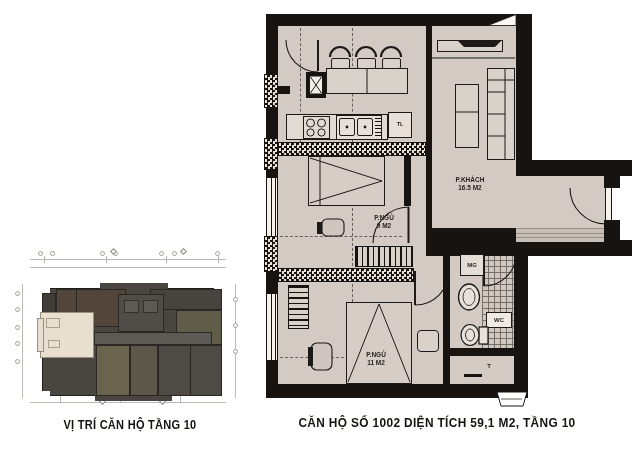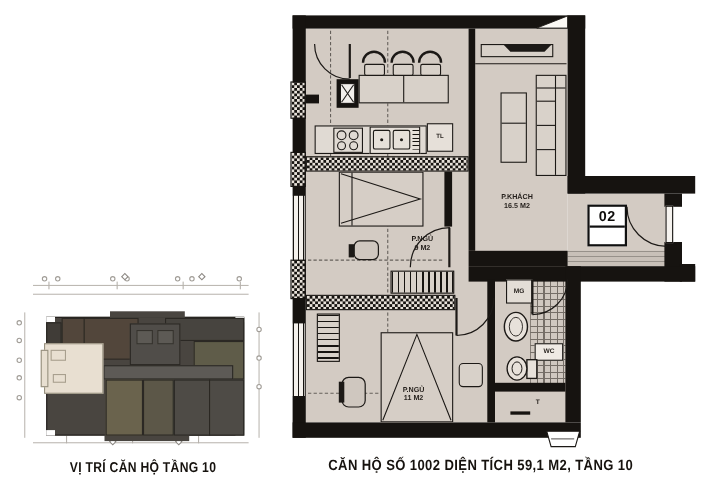--- a/index.html
+++ b/index.html
@@ -179,24 +179,20 @@
     </div>
   <div class="fu lbl5" style="left:486px;top:312px;width:26px;height:16px;background:#efeae4;">
       <span>WC</span>
     </div>
   <div class="lbl5" style="left:480px;top:360px;width:18px;height:11px;">
       <span>T</span>
     </div>
   <div class="abs" style="left:464px;top:374px;width:18px;height:3px;background:#161310;"></div>
 
   <div class="leaf" style="left:605px;top:187px;width:7px;height:34px;"></div>
-  <div class="badge" style="left:534px;top:186px;width:36px;height:38px;">
-    <div class="badge-top">02</div>
-    <div class="badge-bot"></div>
-  </div>
 
   <div class="lbl" style="left:438px;top:176px;width:64px;">
     <div>P.KHÁCH</div>
     <div>16.5 M2</div>
   </div>
   <div class="lbl" style="left:362px;top:214px;width:44px;">
     <div>P.NGỦ</div>
     <div>9 M2</div>
   </div>
   <div class="lbl" style="left:354px;top:351px;width:44px;">

